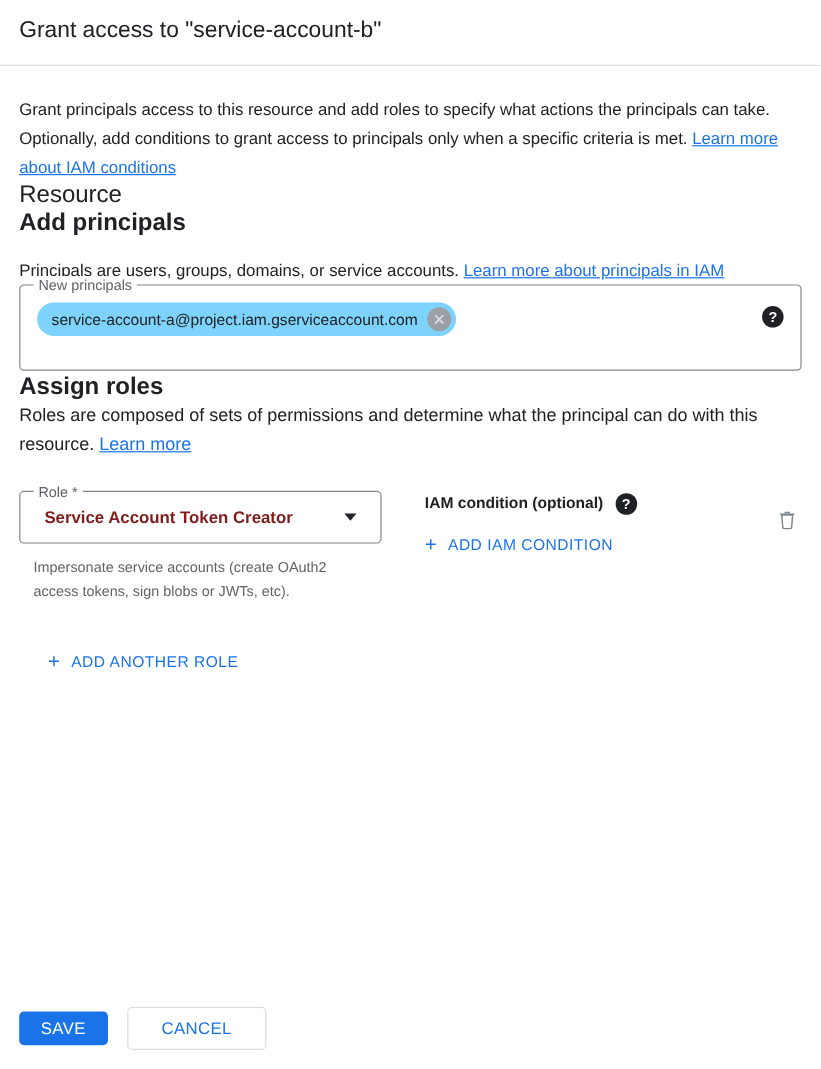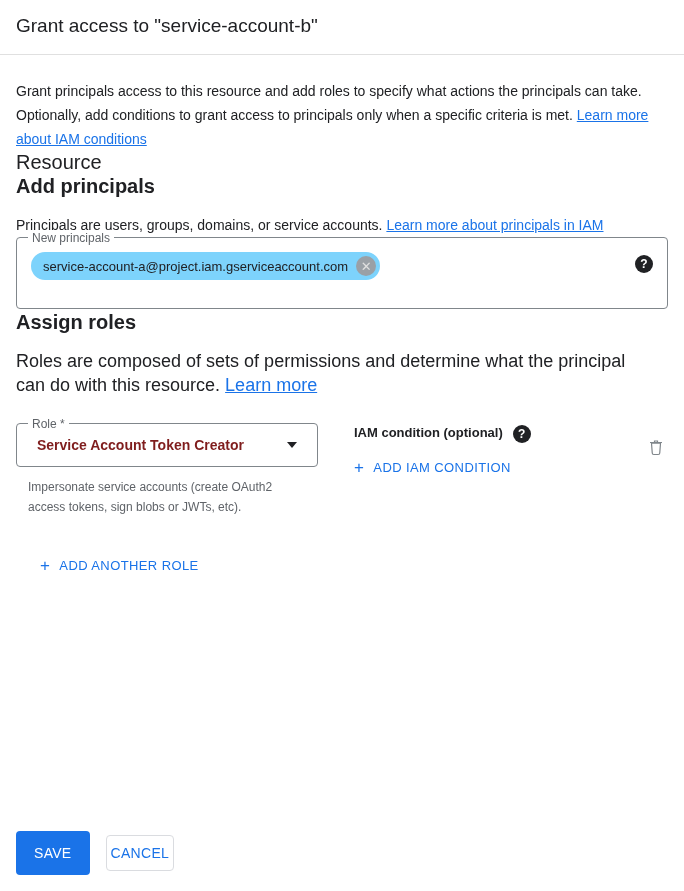--- a/index.html
+++ b/index.html
@@ -143,23 +143,22 @@
     cursor: pointer;
     flex: 0 0 auto;
   }
   .field-help {
     position: absolute;
     right: 14px;
     top: 17px;
   }
   .assign-head { margin-top: 38px; }
   .roles-desc {
-    font-size: 18px;
+    font-size: 15px;
     line-height: 24px;
-    margin-top: 14px;
     max-width: 640px;
   }
   .role-row {
     display: flex;
     margin-top: 26px;
     align-items: flex-start;
   }
   .role-col { width: 302px; }
   .select-outline {
     position: relative;
@@ -247,35 +246,35 @@
     display: flex;
     align-items: center;
     gap: 16px;
     background: #fff;
   }
   .btn-primary {
     background: #1a73e8;
     color: #fff;
     border: none;
     border-radius: 4px;
-    height: 44px;
+    height: 28px;
     padding: 0 18px;
     font-size: 14px;
     font-weight: 500;
     letter-spacing: 0.3px;
     cursor: pointer;
     font-family: "Liberation Sans", sans-serif;
   }
   .btn-outline {
     background: #fff;
     color: #1a73e8;
     border: 1px solid #dadce0;
     border-radius: 4px;
     height: 36px;
-    padding: 0 4px;
+    padding: 0 28px;
     font-size: 14px;
     font-weight: 500;
     letter-spacing: 0.3px;
     cursor: pointer;
     font-family: "Liberation Sans", sans-serif;
   }
 </style>
 </head>
 <body>
 

